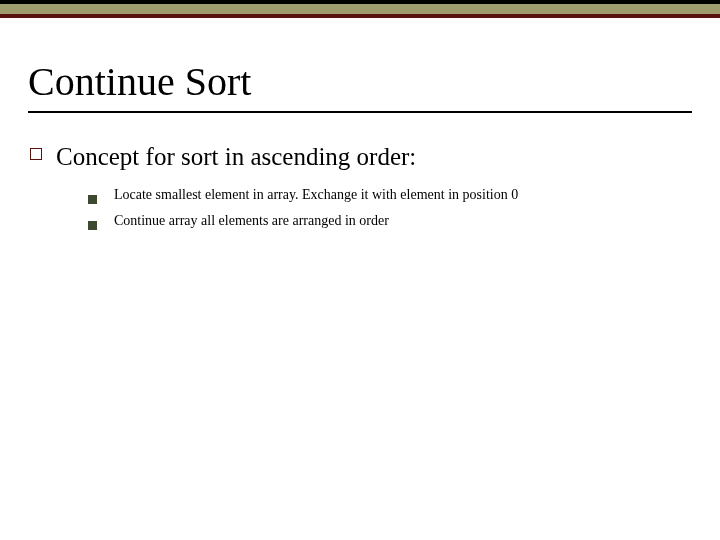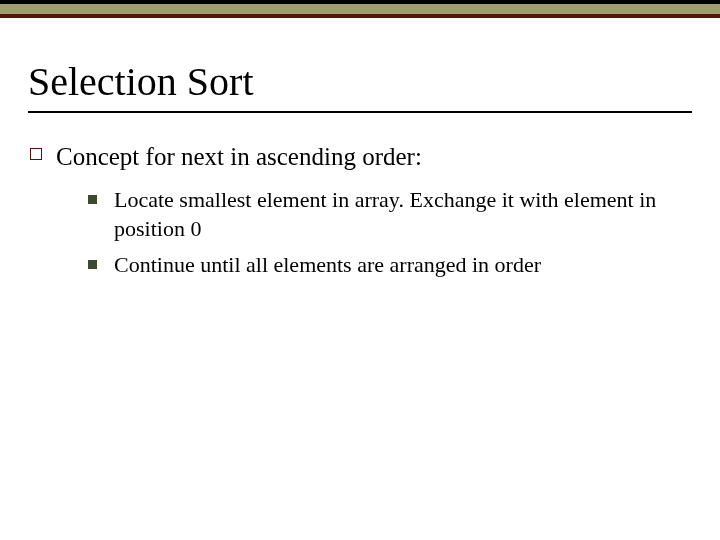--- a/index.html
+++ b/index.html
@@ -50,51 +50,51 @@
       border: 1.5px solid #57140e;
       background: transparent;
     }
     .level2 {
       list-style: none;
       padding-left: 58px;
       margin-top: 14px;
     }
     .level2 > li {
       position: relative;
-      font-size: 22px;
+      font-size: 14px;
       line-height: 1.3;
       margin-bottom: 8px;
     }
     .bullet-square-solid {
       position: absolute;
       left: -26px;
       top: 9px;
       width: 9px;
       height: 9px;
       background: #3d4a2f;
     }
   </style>
 </head>
 <body>
 
 <div class="top-bar"></div>
 
 <div class="content">
-  <h1 class="slide-title">Selection Sort</h1>
+  <h1 class="slide-title">Continue Sort</h1>
   <div class="title-underline"></div>
 
   <ul class="level1">
     <li>
       <span class="bullet-square-open"></span>
-      <span>Concept for next in ascending order:</span>
+      <span>Concept for sort in ascending order:</span>
       <ul class="level2">
         <li>
           <span class="bullet-square-solid"></span>
           <span>Locate smallest element in array.  Exchange it with element in position 0</span>
         </li>
         <li>
           <span class="bullet-square-solid"></span>
-          <span>Continue until all elements are arranged in order</span>
+          <span>Continue array all elements are arranged in order</span>
         </li>
       </ul>
     </li>
   </ul>
 </div>
 
 </body></html>

